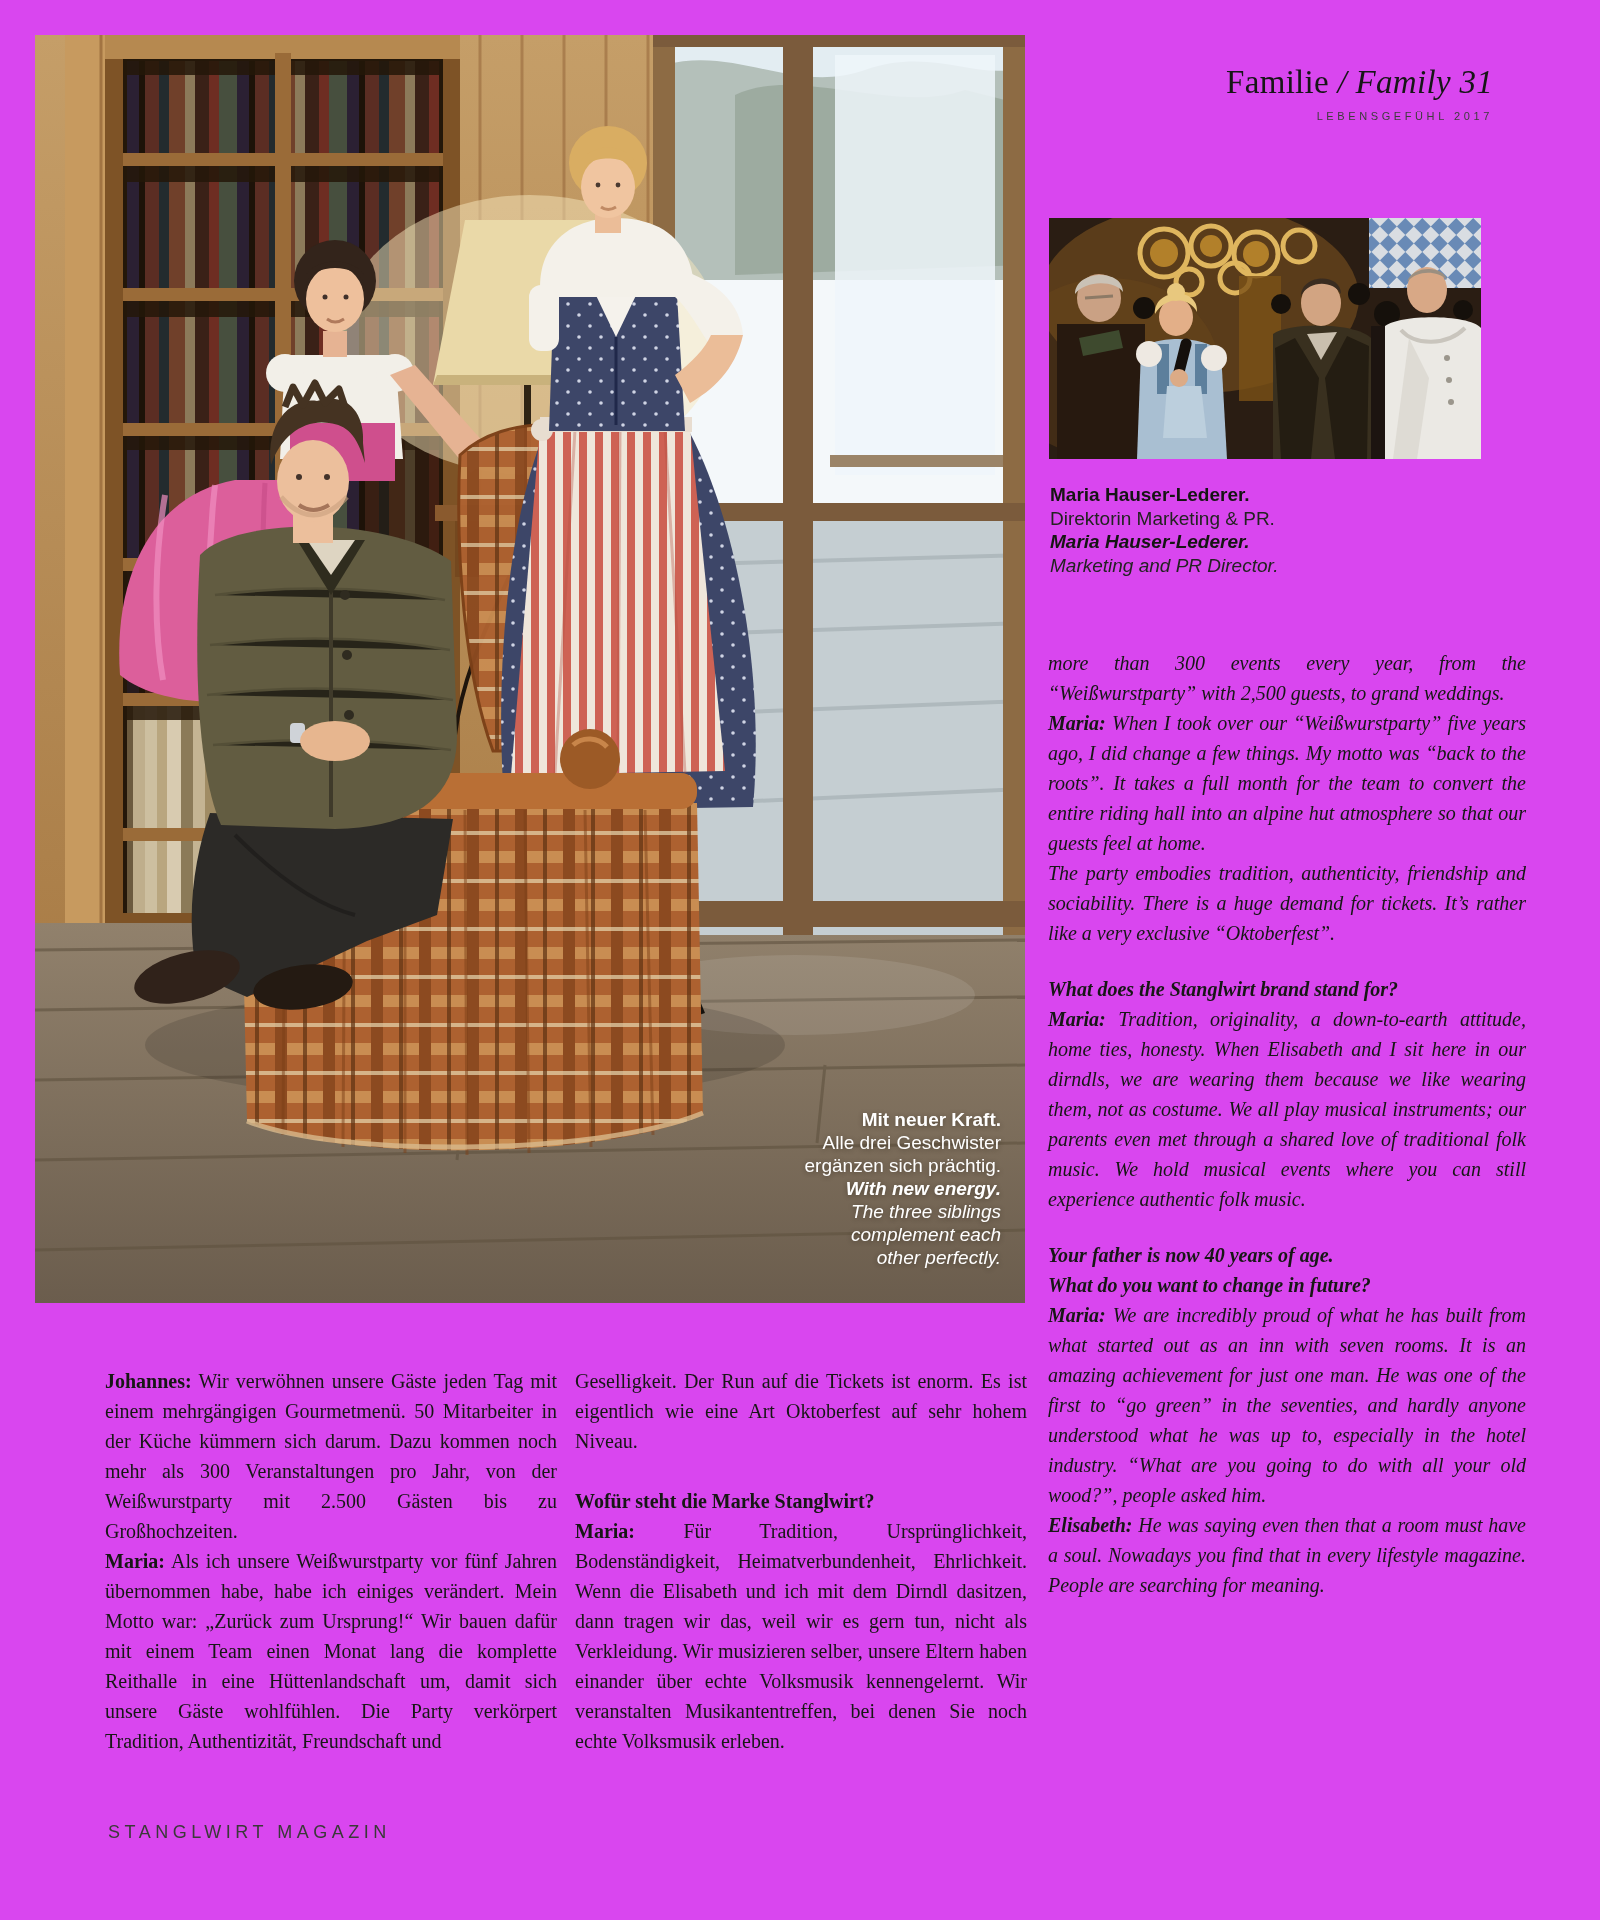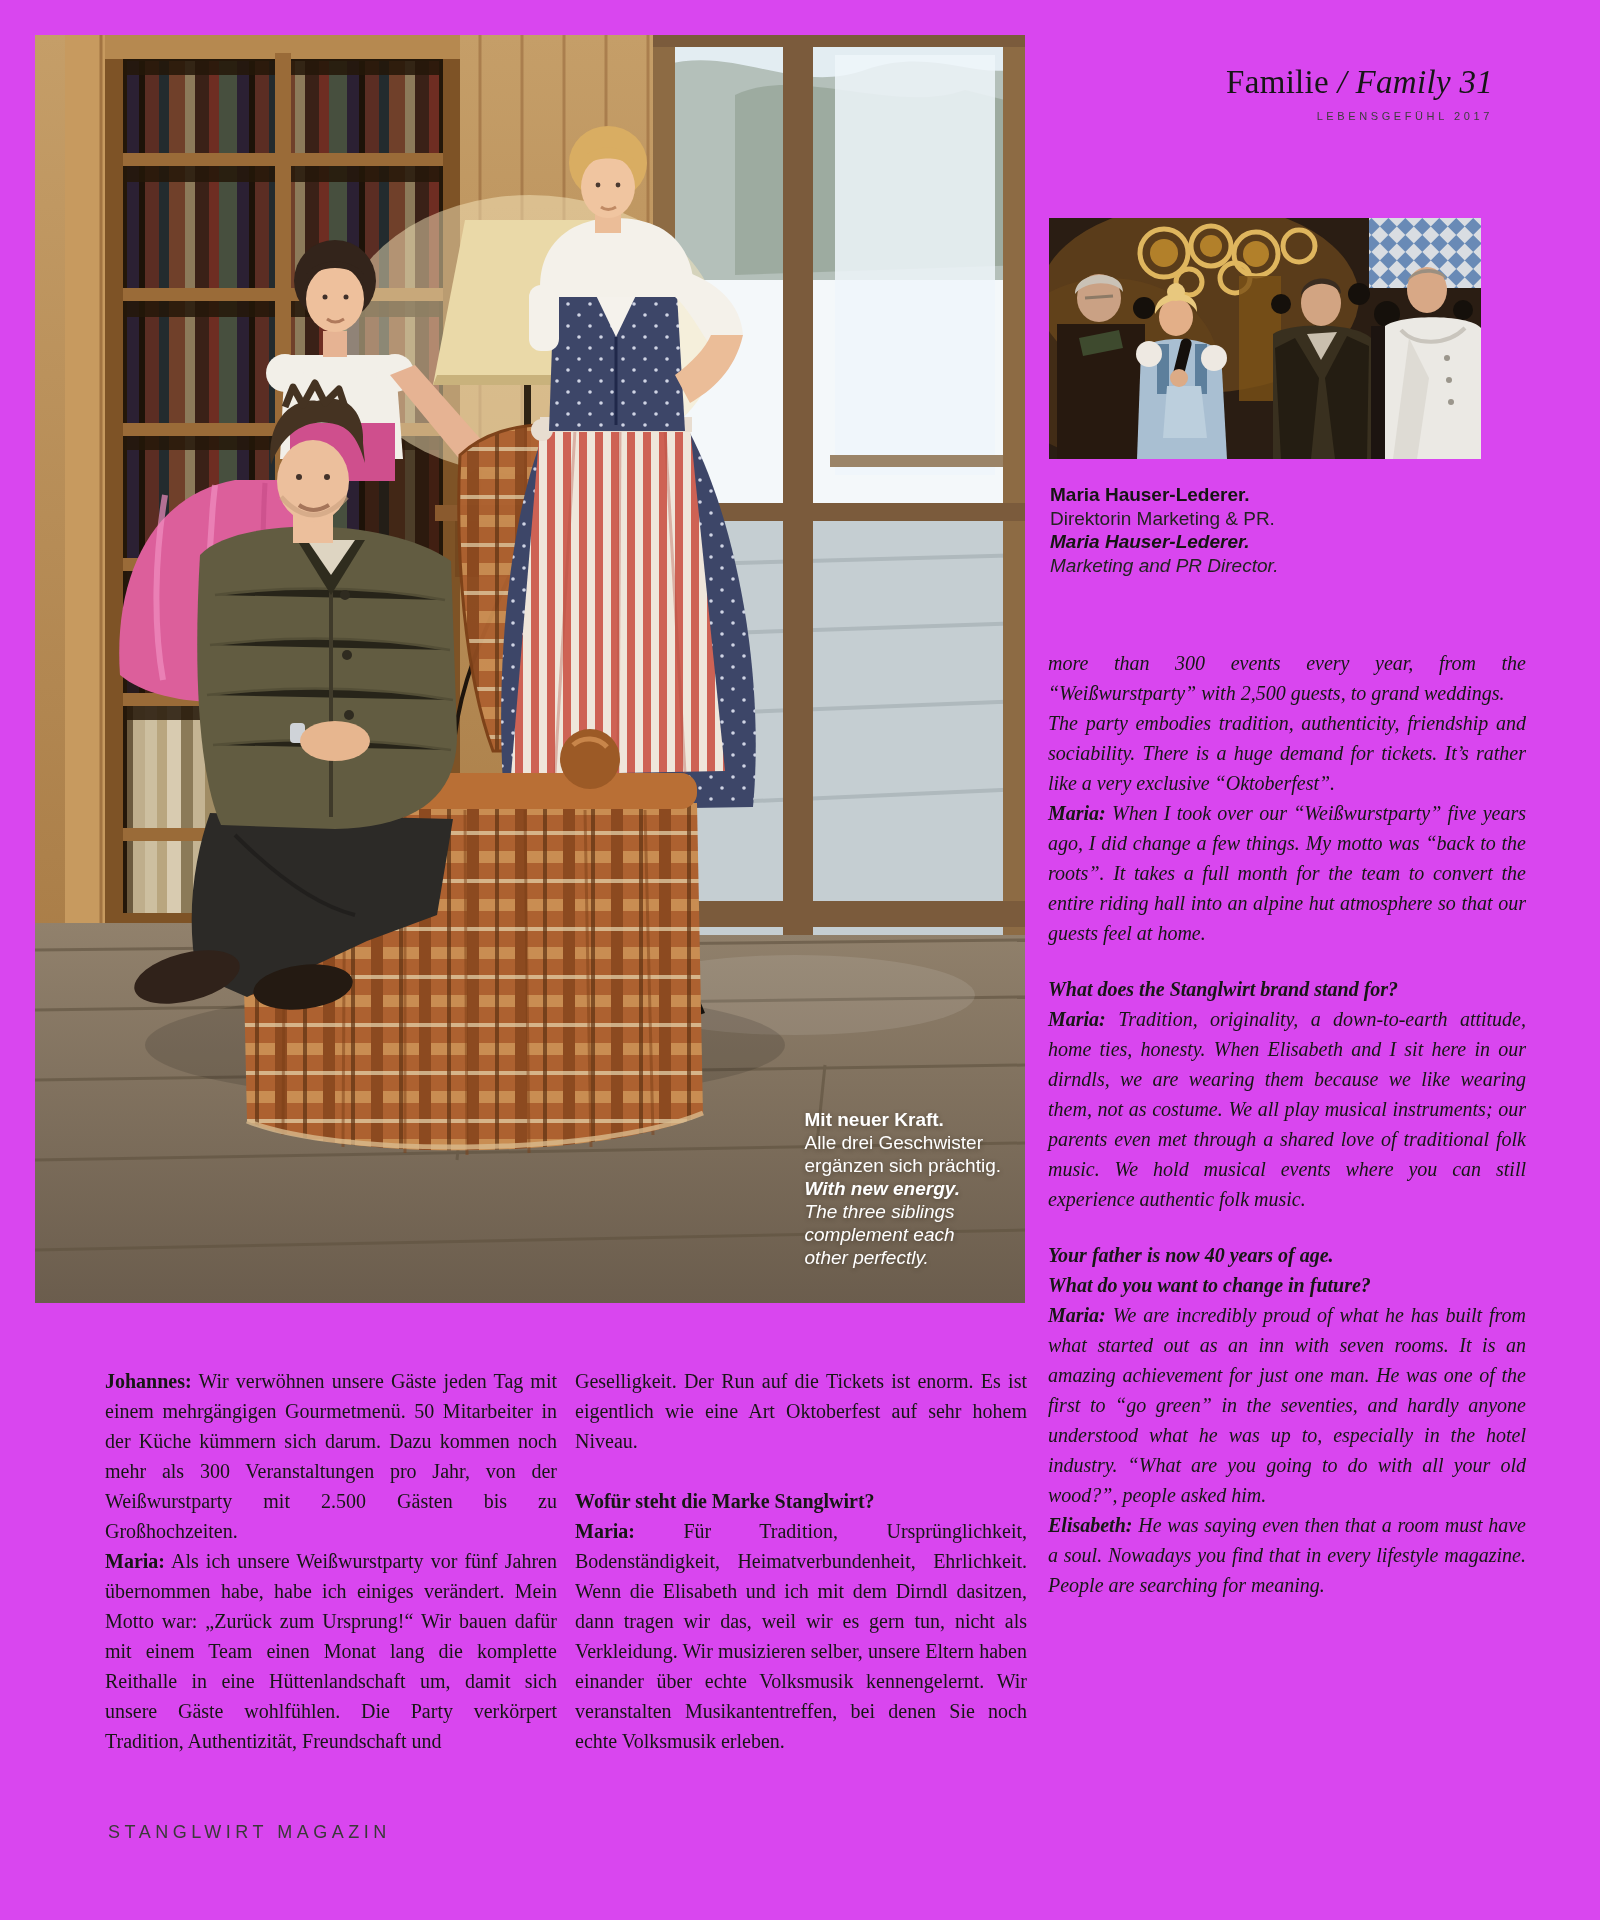--- a/index.html
+++ b/index.html
@@ -17,21 +17,21 @@
     color:#3d3d3b; margin-top:9px;
   }
 
   
   .photo-main { position:absolute; left:35px; top:35px; width:990px; height:1268px; margin:0; }
   .photo-main svg, .photo-small svg { display:block; width:100%; height:100%; }
   .photo-small { position:absolute; left:1049px; top:218px; width:432px; height:241px; margin:0; }
 
   
   .overlay-caption {
-    position:absolute; right:24px; bottom:34px; 
+    position:absolute; right:24px; bottom:34px; text-align:right;
     font-family:"Liberation Sans", sans-serif; font-size:19px; line-height:23px;
     color:#ffffff; text-shadow:0 1px 5px rgba(40,30,20,.45);
   }
   .oc-b  { font-weight:bold; }
   .oc-bi { font-weight:bold; font-style:italic; }
   .oc-i  { font-style:italic; }
 
   
   .side-caption {
     position:absolute; left:1050px; top:483px;
@@ -393,22 +393,22 @@
 
   <div class="side-caption">
     <div class="sc-b">Maria Hauser-Lederer.</div>
     <div class="sc-r">Direktorin Marketing &amp; PR.</div>
     <div class="sc-bi">Maria Hauser-Lederer.</div>
     <div class="sc-i">Marketing and PR Director.</div>
   </div>
 
   <div class="col col-right">
     <p><span>more than 300 events every year, from the “Weißwurstparty” with 2,500 guests, to grand weddings.</span></p>
+    <p><span class="speaker">Maria:</span><span> When I took over our “Weißwurstparty” five years ago, I did change a few things. My motto was “back to the roots”. It takes a full month for the team to convert the entire riding hall into an alpine hut atmosphere so that our guests feel at home.</span></p>
     <p><span>The party embodies tradition, authenticity, friendship and sociability. There is a huge demand for tickets. It’s rather like a very exclusive “Oktoberfest”.</span></p>
-    <p><span class="speaker">Maria:</span><span> When I took over our “Weißwurstparty” five years ago, I did change a few things. My motto was “back to the roots”. It takes a full month for the team to convert the entire riding hall into an alpine hut atmosphere so that our guests feel at home.</span></p>
     <p class="en-heading">What does the Stanglwirt brand stand for?</p>
     <p><span class="speaker">Maria:</span><span> Tradition, originality, a down-to-earth attitude, home ties, honesty. When Elisabeth and I sit here in our dirndls, we are wearing them because we like wearing them, not as costume. We all play musical instruments; our parents even met through a shared love of traditional folk music. We hold musical events where you can still experience authentic folk music.</span></p>
     <p class="en-heading">Your father is now 40 years of age.</p>
     <p class="en-heading" style="margin-top:0 !important;">What do you want to change in future?</p>
     <p><span class="speaker">Maria:</span><span> We are incredibly proud of what he has built from what started out as an inn with seven rooms. It is an amazing achievement for just one man. He was one of the first to “go green” in the seventies, and hardly anyone understood what he was up to, especially in the hotel industry. “What are you going to do with all your old wood?”, people asked him.</span></p>
     <p><span class="speaker">Elisabeth:</span><span> He was saying even then that a room must have a soul. Nowadays you find that in every lifestyle magazine. People are searching for meaning.</span></p>
   </div>
 
   <div class="col col-left">
     <p><span class="speaker">Johannes:</span><span> Wir verwöhnen unsere Gäste jeden Tag mit einem mehrgängigen Gourmetmenü. 50 Mitarbeiter in der Küche kümmern sich darum. Dazu kommen noch mehr als 300 Veranstaltungen pro Jahr, von der Weißwurstparty mit 2.500 Gästen bis zu Großhochzeiten.</span></p>

